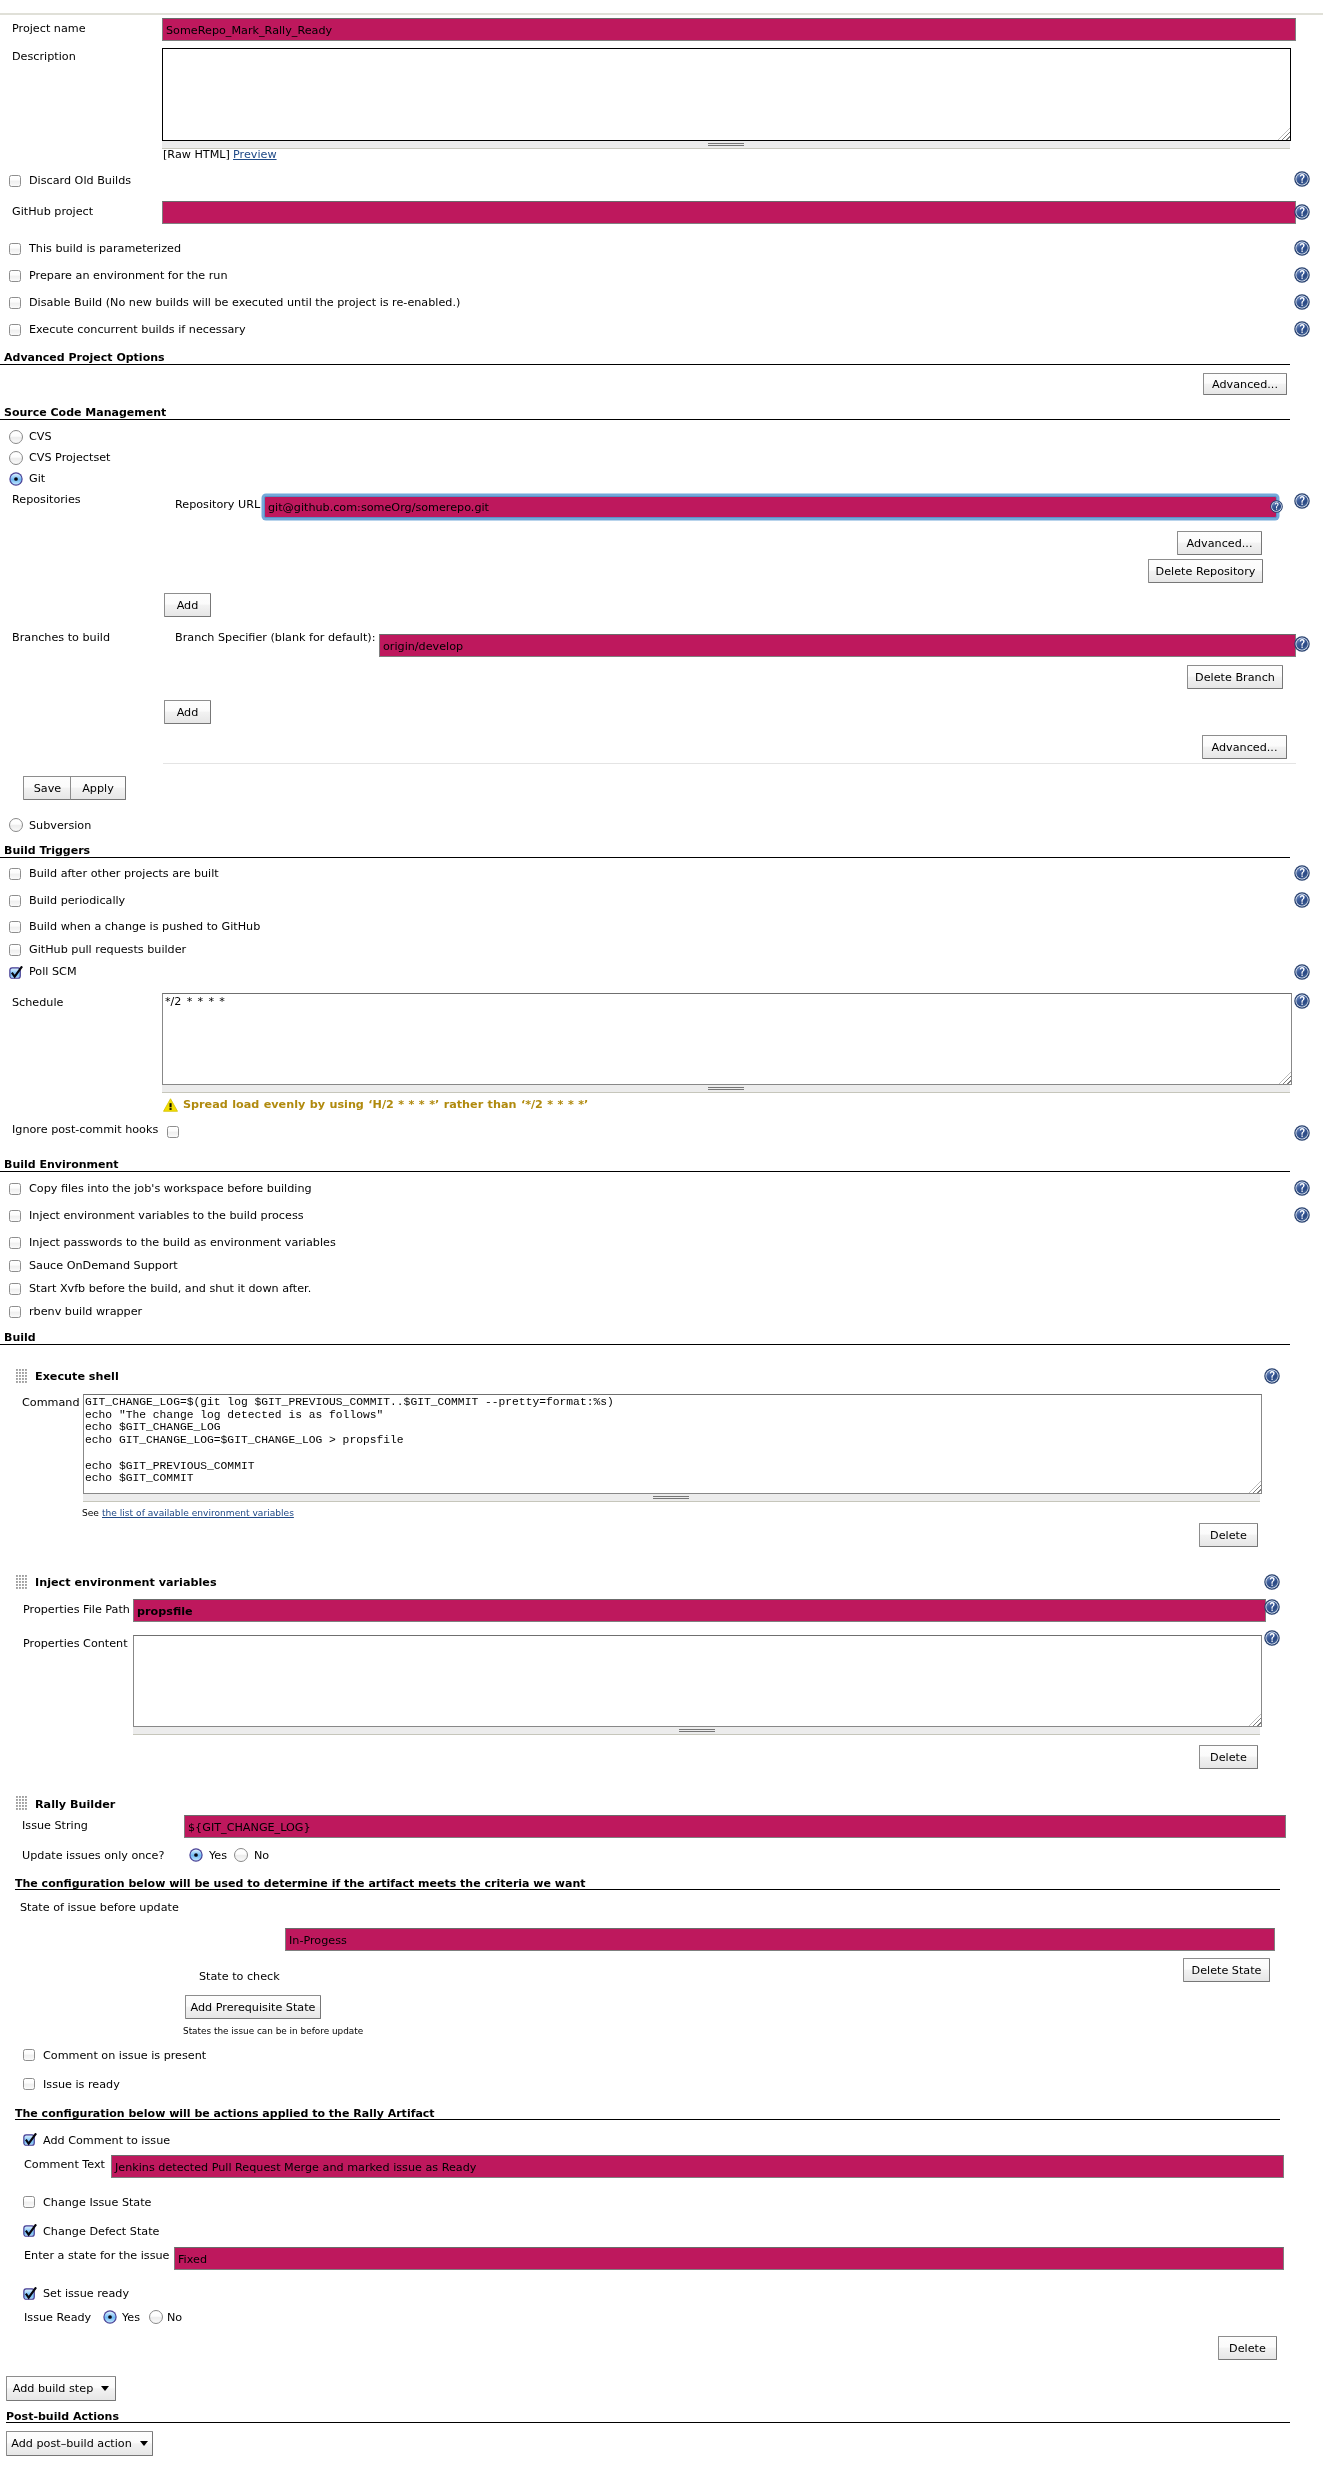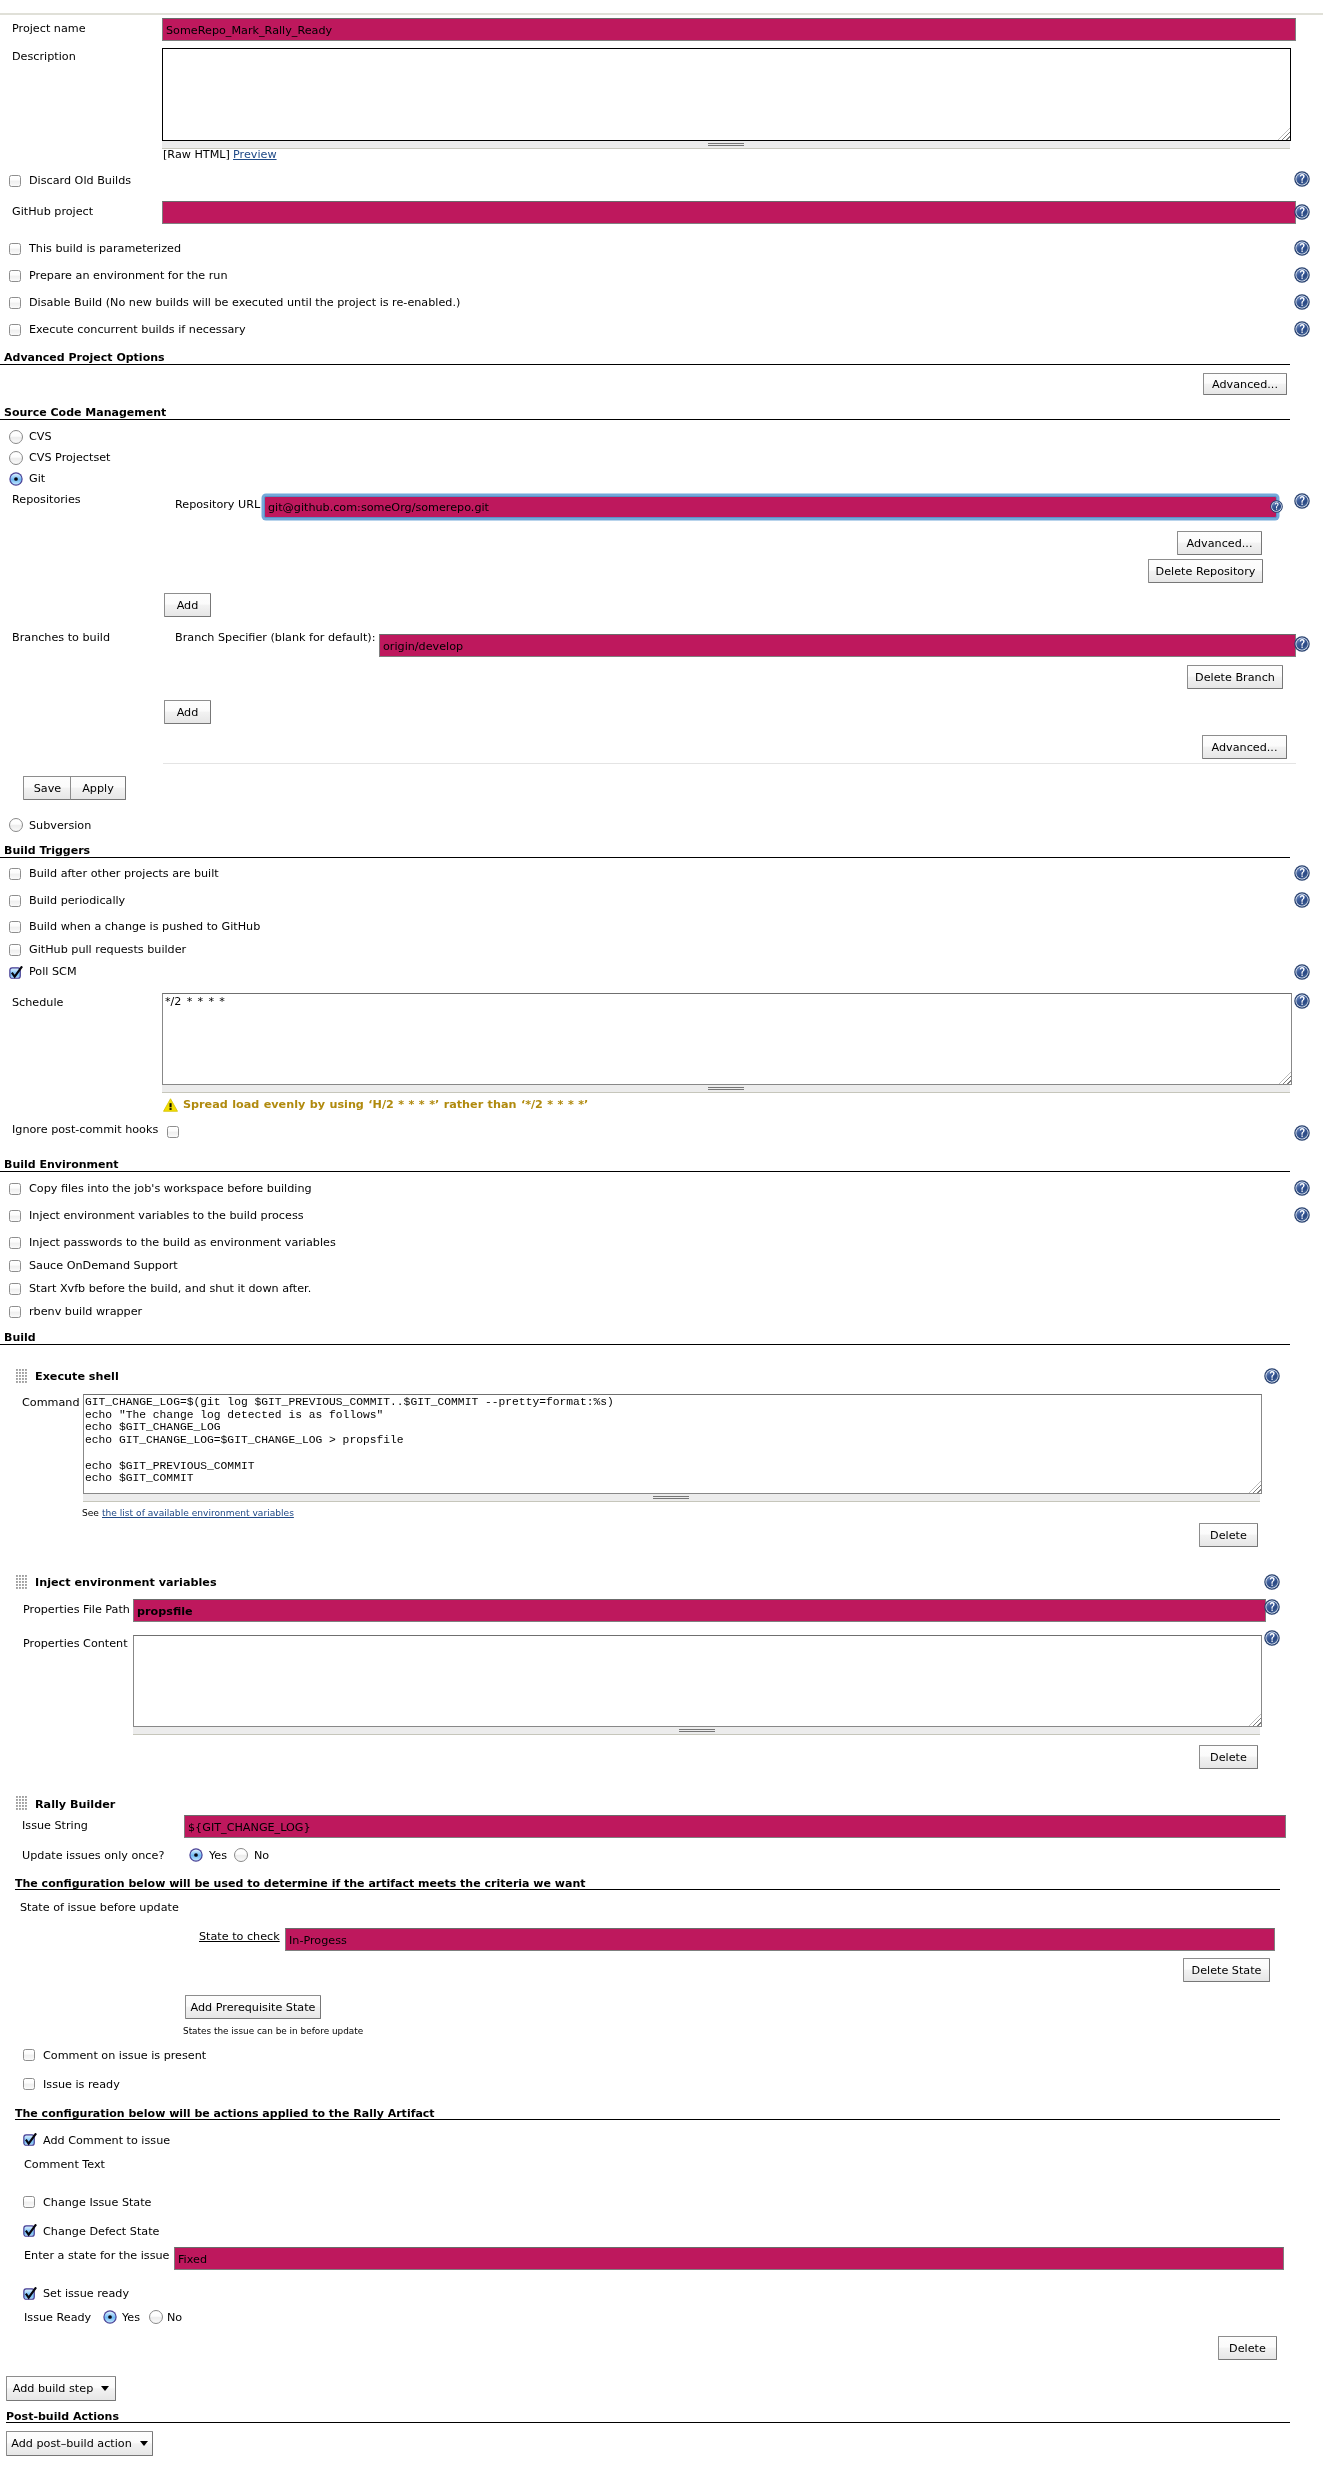--- a/index.html
+++ b/index.html
@@ -625,21 +625,21 @@
         <circle cx="7" cy="7" r="6.7" fill="#4a4296"></circle>
         <circle cx="7" cy="7" r="5.5" fill="url(#rg23)"></circle>
         <circle cx="7" cy="7" r="1.85" fill="#070711"></circle>
       </svg></span>
 <div class="lbl " style="left:209px;top:1849px;">Yes</div>
 <span class="rb" style="left:234px;top:1848px;"></span>
 <div class="lbl " style="left:254px;top:1849px;">No</div>
 <div class="section-head" style="left:15px;top:1877px;">The configuration below will be used to determine if the artifact meets the criteria we want</div>
     <div class="section-rule" style="left:15px;top:1889px;width:1265px;"></div>
 <div class="lbl " style="left:20px;top:1901px;">State of issue before update</div>
-<div class="lbl " style="left:199px;top:1930px;text-decoration:underline;">State to check</div>
+<div class="lbl " style="left:199px;top:1970px;">State to check</div>
 <div class="tinput" style="left:285px;top:1928px;width:990px;height:23px;">
       <span>In-Progess</span>
     </div>
 <div class="btn" style="left:1183px;top:1958px;width:87px;height:24px;">
       <span>Delete State</span>
     </div>
 <div class="btn" style="left:185px;top:1995px;width:136px;height:24px;">
       <span>Add Prerequisite State</span>
     </div>
 <div class="lbl" style="left:183px;top:2026px;font-size:8.9px;">States the issue can be in before update</div>
@@ -657,20 +657,23 @@
             <stop offset="0.45" stop-color="#8ccaf7"></stop>
             <stop offset="0.78" stop-color="#7ec4f6"></stop>
             <stop offset="1" stop-color="#cbe8fd"></stop>
           </linearGradient>
         </defs>
         <rect x="0.85" y="1.85" width="10.4" height="10.4" rx="2.3" fill="url(#cg24)" stroke="#453d93" stroke-width="1.2"></rect>
         <path d="M2.85 6.7 L5.65 10.6 L13.1 0.35" fill="none" stroke="#07070f" stroke-width="2.15" stroke-linecap="butt" stroke-linejoin="miter"></path>
       </svg></span>
 <div class="lbl " style="left:43px;top:2134px;">Add Comment to issue</div>
 <div class="lbl " style="left:24px;top:2158px;">Comment Text</div>
+<div class="tinput" style="left:111px;top:2155px;width:1173px;height:23px;">
+      <span>Jenkins detected Pull Request Merge and marked issue as Ready</span>
+    </div>
 <span class="cb" style="left:23px;top:2196px;"></span>
 <div class="lbl " style="left:43px;top:2196px;">Change Issue State</div>
 <span class="cb on" style="left:23px;top:2224px;width:15px;height:14px;"><svg width="15" height="14" viewBox="0 0 15 14">
         <defs>
           <linearGradient id="cg25" x1="0" y1="0" x2="0" y2="1">
             <stop offset="0" stop-color="#d8edfd"></stop>
             <stop offset="0.22" stop-color="#bfe2fc"></stop>
             <stop offset="0.45" stop-color="#8ccaf7"></stop>
             <stop offset="0.78" stop-color="#7ec4f6"></stop>
             <stop offset="1" stop-color="#cbe8fd"></stop>

